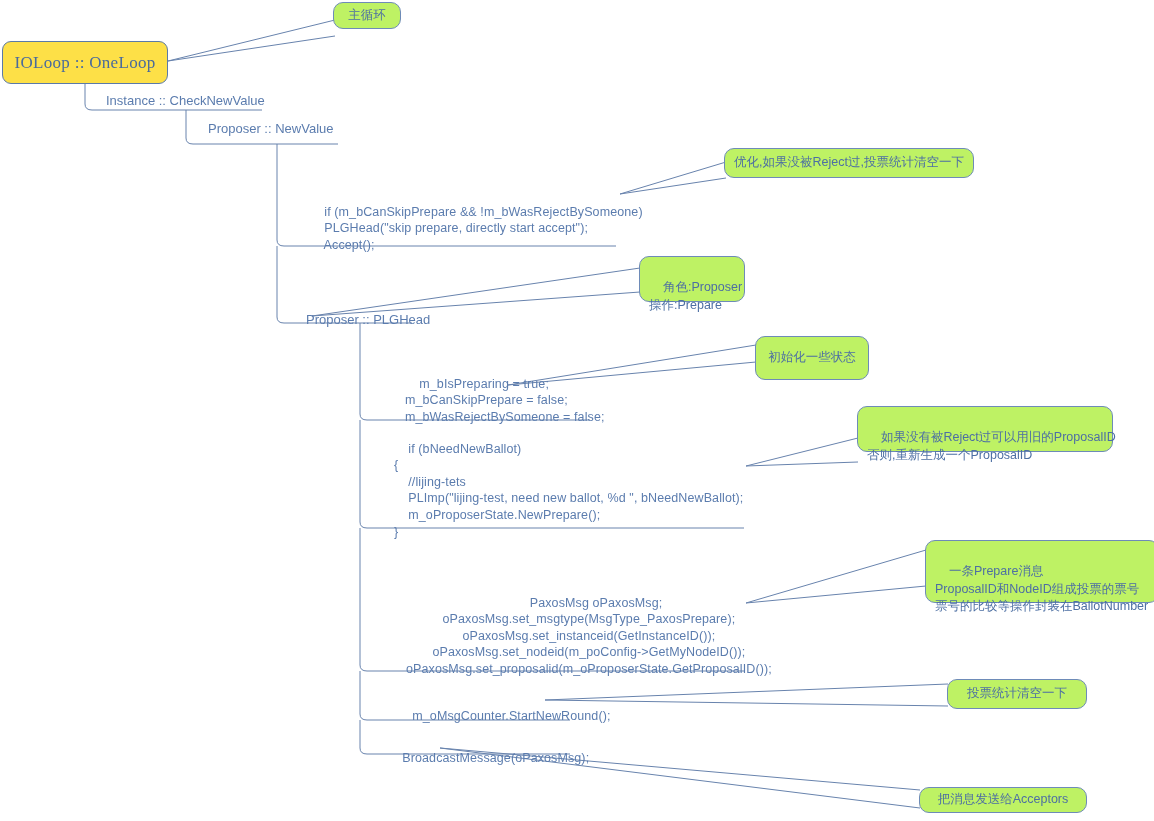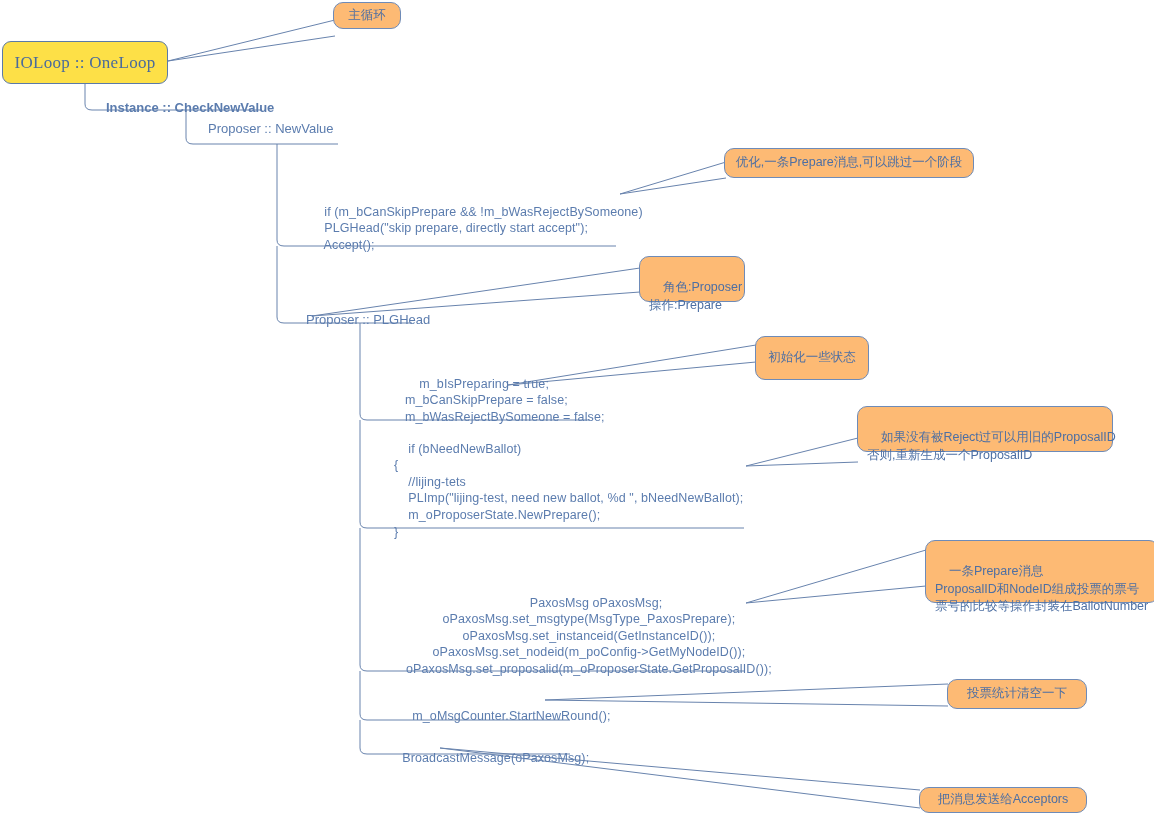--- a/index.html
+++ b/index.html
@@ -22,21 +22,21 @@
     color:#4a6b9c;
     display:flex;align-items:center;justify-content:center;
     letter-spacing:.3px;
   }
 
   
   .callout{
     position:absolute;
     border:1px solid #6e8bb8;
     border-radius:10px;
-    background:#fdba74;
+    background:#bef264;
     color:#4d6fa3;
     padding:5px 9px;
     line-height:1.38;
     white-space:pre;
     font-size:12.5px;
   }
 
   
   .nodelabel{
     position:absolute;
@@ -111,21 +111,21 @@
     <path d="M545,700 L948,706"></path>
 
     <path d="M440,748 L920,790"></path>
     <path d="M440,748 L920,808"></path>
   </svg>
 
   <div class="rootbox" style="left:2px;top:41px;width:164px;height:41px;font-size:17px;">
     <span>IOLoop :: OneLoop</span>
   </div>
 
-  <div class="nodelabel" style="left:106px;top:100px;font-weight:bold;">
+  <div class="nodelabel" style="left:106px;top:93px;">
     <span>Instance :: CheckNewValue</span>
   </div>
 
   <div class="nodelabel" style="left:208px;top:121px;">
     <span>Proposer :: NewValue</span>
   </div>
 
   <div class="nodelabel" style="left:306px;top:312px;">
     <span>Proposer :: PLGHead</span>
   </div>
@@ -165,21 +165,21 @@
 
   <div class="codeblk" style="left:388px;top:733px;">
     <span>BroadcastMessage(oPaxosMsg);</span>
   </div>
 
   <div class="callout" style="left:333px;top:2px;width:66px;height:25px;display:flex;align-items:center;justify-content:center;padding:0;">
     <span>主循环</span>
   </div>
 
   <div class="callout" style="left:724px;top:148px;width:232px;height:22px;display:flex;align-items:center;justify-content:center;padding:3px 8px;">
-    <span>优化,一条Prepare消息,可以跳过一个阶段</span>
+    <span>优化,如果没被Reject过,投票统计清空一下</span>
   </div>
 
   <div class="callout" style="left:639px;top:256px;width:86px;height:34px;">
     <span>角色:Proposer
 操作:Prepare</span>
   </div>
 
   <div class="callout" style="left:755px;top:336px;width:96px;height:22px;display:flex;align-items:center;justify-content:center;padding:10px 8px;">
     <span>初始化一些状态</span>
   </div>

